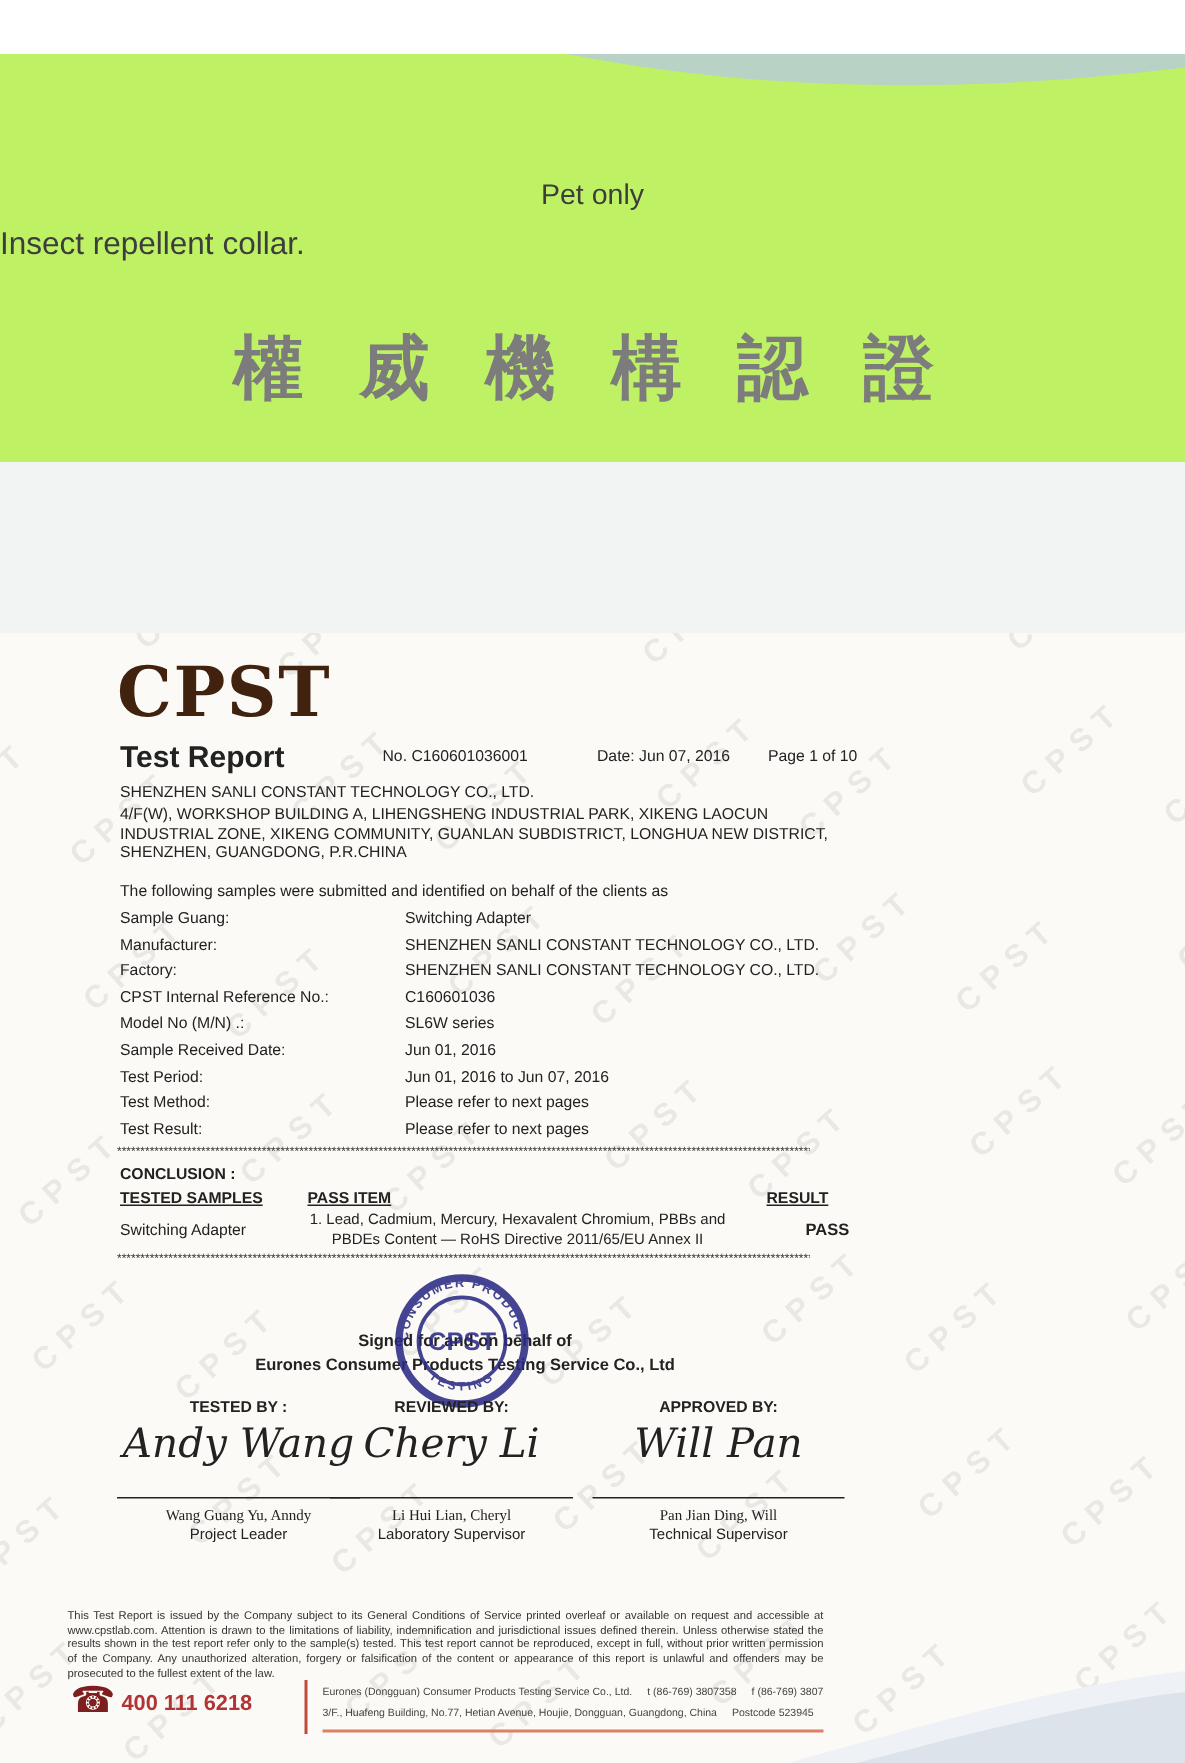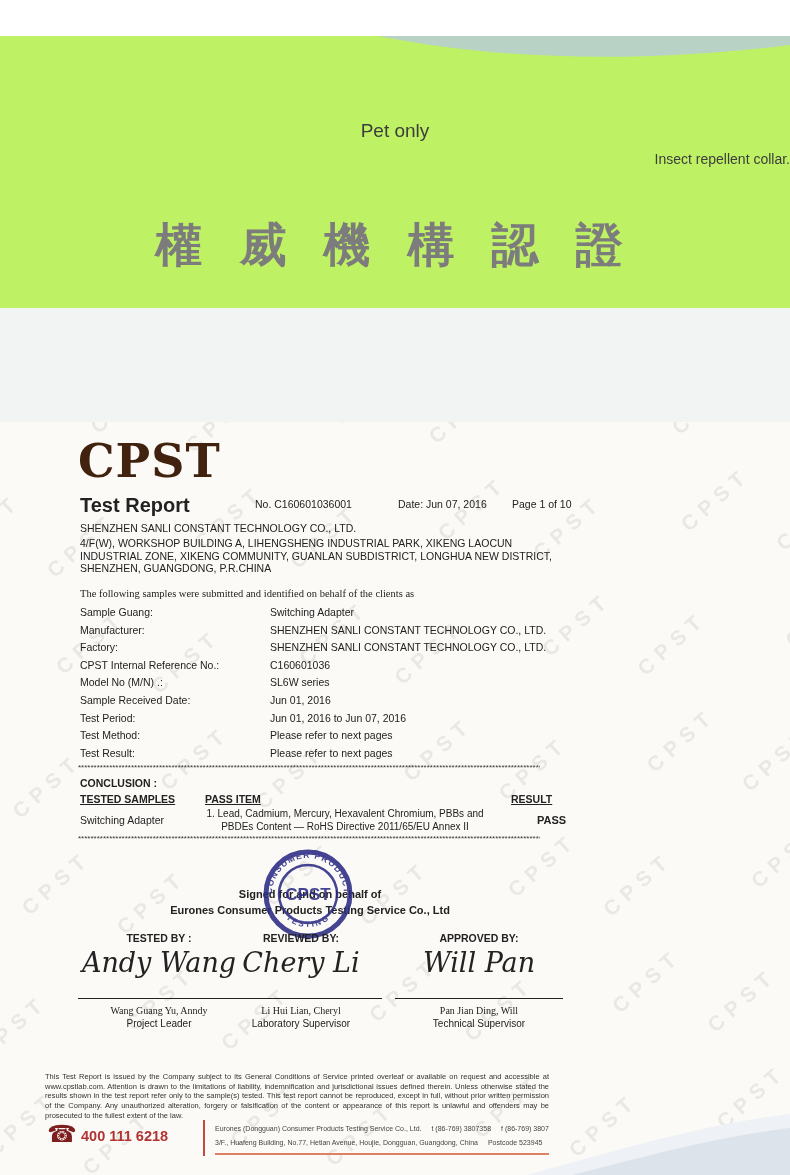--- a/index.html
+++ b/index.html
@@ -5,22 +5,22 @@
   html,body{margin:0;padding:0;background:#ffffff;}
   .canvas{
     position:relative;width:790px;height:1175px;overflow:hidden;
     background:#bef264;font-family:"Liberation Sans","DejaVu Sans",sans-serif;margin-top:36px;
   }
   
   .teal-wave{position:absolute;top:0;left:0;}
   
   .intro-line1{position:absolute;top:84px;left:0;width:790px;text-align:center;
     font-size:19px;color:#3d3d3d;}
-  .intro-line2{position:absolute;top:115px;left:0;width:790px;text-align:right;
-    font-size:14px;color:#3d3d3d;}
+  .intro-line2{position:absolute;top:115px;left:0;width:790px;text-align:left;
+    font-size:21px;color:#3d3d3d;}
   .cn-title{position:absolute;top:178px;left:0;width:790px;text-align:center;
     font-size:47px;font-weight:bold;color:#7c7c7c;letter-spacing:12px;margin:0;}
   
   .photo{position:absolute;top:272px;left:0;width:790px;height:903px;}
   .gray-band{position:absolute;top:0;left:0;width:790px;height:114px;background:#f2f3f3;}
   .paper{position:absolute;top:114px;left:0;width:790px;height:789px;background:#fbfaf6;
     color:#222;}
   .wm{position:absolute;inset:0;overflow:hidden;pointer-events:none;}
   .wm-inner{position:absolute;left:-380px;top:-300px;width:1700px;height:1700px;
     transform:rotate(-42deg);}
@@ -31,21 +31,21 @@
     font-family:"DejaVu Serif","Liberation Serif",serif;font-weight:bold;
     font-size:46px;color:#40220f;letter-spacing:1px;}
   .report-row{position:absolute;top:76px;left:0;width:790px;font-size:10.5px;color:#222;}
   .rr-title{position:absolute;left:80px;top:-4px;font-size:20px;font-weight:bold;}
   .rr-no{position:absolute;left:255px;}
   .rr-date{position:absolute;left:398px;}
   .rr-page{position:absolute;left:512px;}
   .client-name{position:absolute;left:80px;top:100px;font-size:10.5px;}
   .client-address{position:absolute;left:80px;top:115px;width:478px;
     font-size:10.5px;line-height:12.6px;}
-  .intro-samples{position:absolute;left:80px;top:166px;font-size:10.5px;font-family:Liberation Serif, serif;}
+  .intro-samples{position:absolute;left:80px;top:166px;font-size:10.5px;}
   .fields{position:absolute;left:80px;top:182px;width:470px;font-size:10.5px;}
   .f-row{display:flex;height:17.6px;line-height:17.6px;}
   .f-label{width:190px;flex:0 0 190px;}
   .f-value{flex:1;}
   .sep{position:absolute;left:78px;width:462px;height:9px;overflow:hidden;
     font-size:8px;letter-spacing:0;color:#333;white-space:nowrap;}
   .sep1{top:341px;}
   .sep2{top:412px;}
   .conclusion-heading{position:absolute;left:80px;top:355px;font-size:10.5px;font-weight:bold;}
   .ct-h{position:absolute;top:371px;font-size:10.5px;font-weight:bold;text-decoration:underline;}

